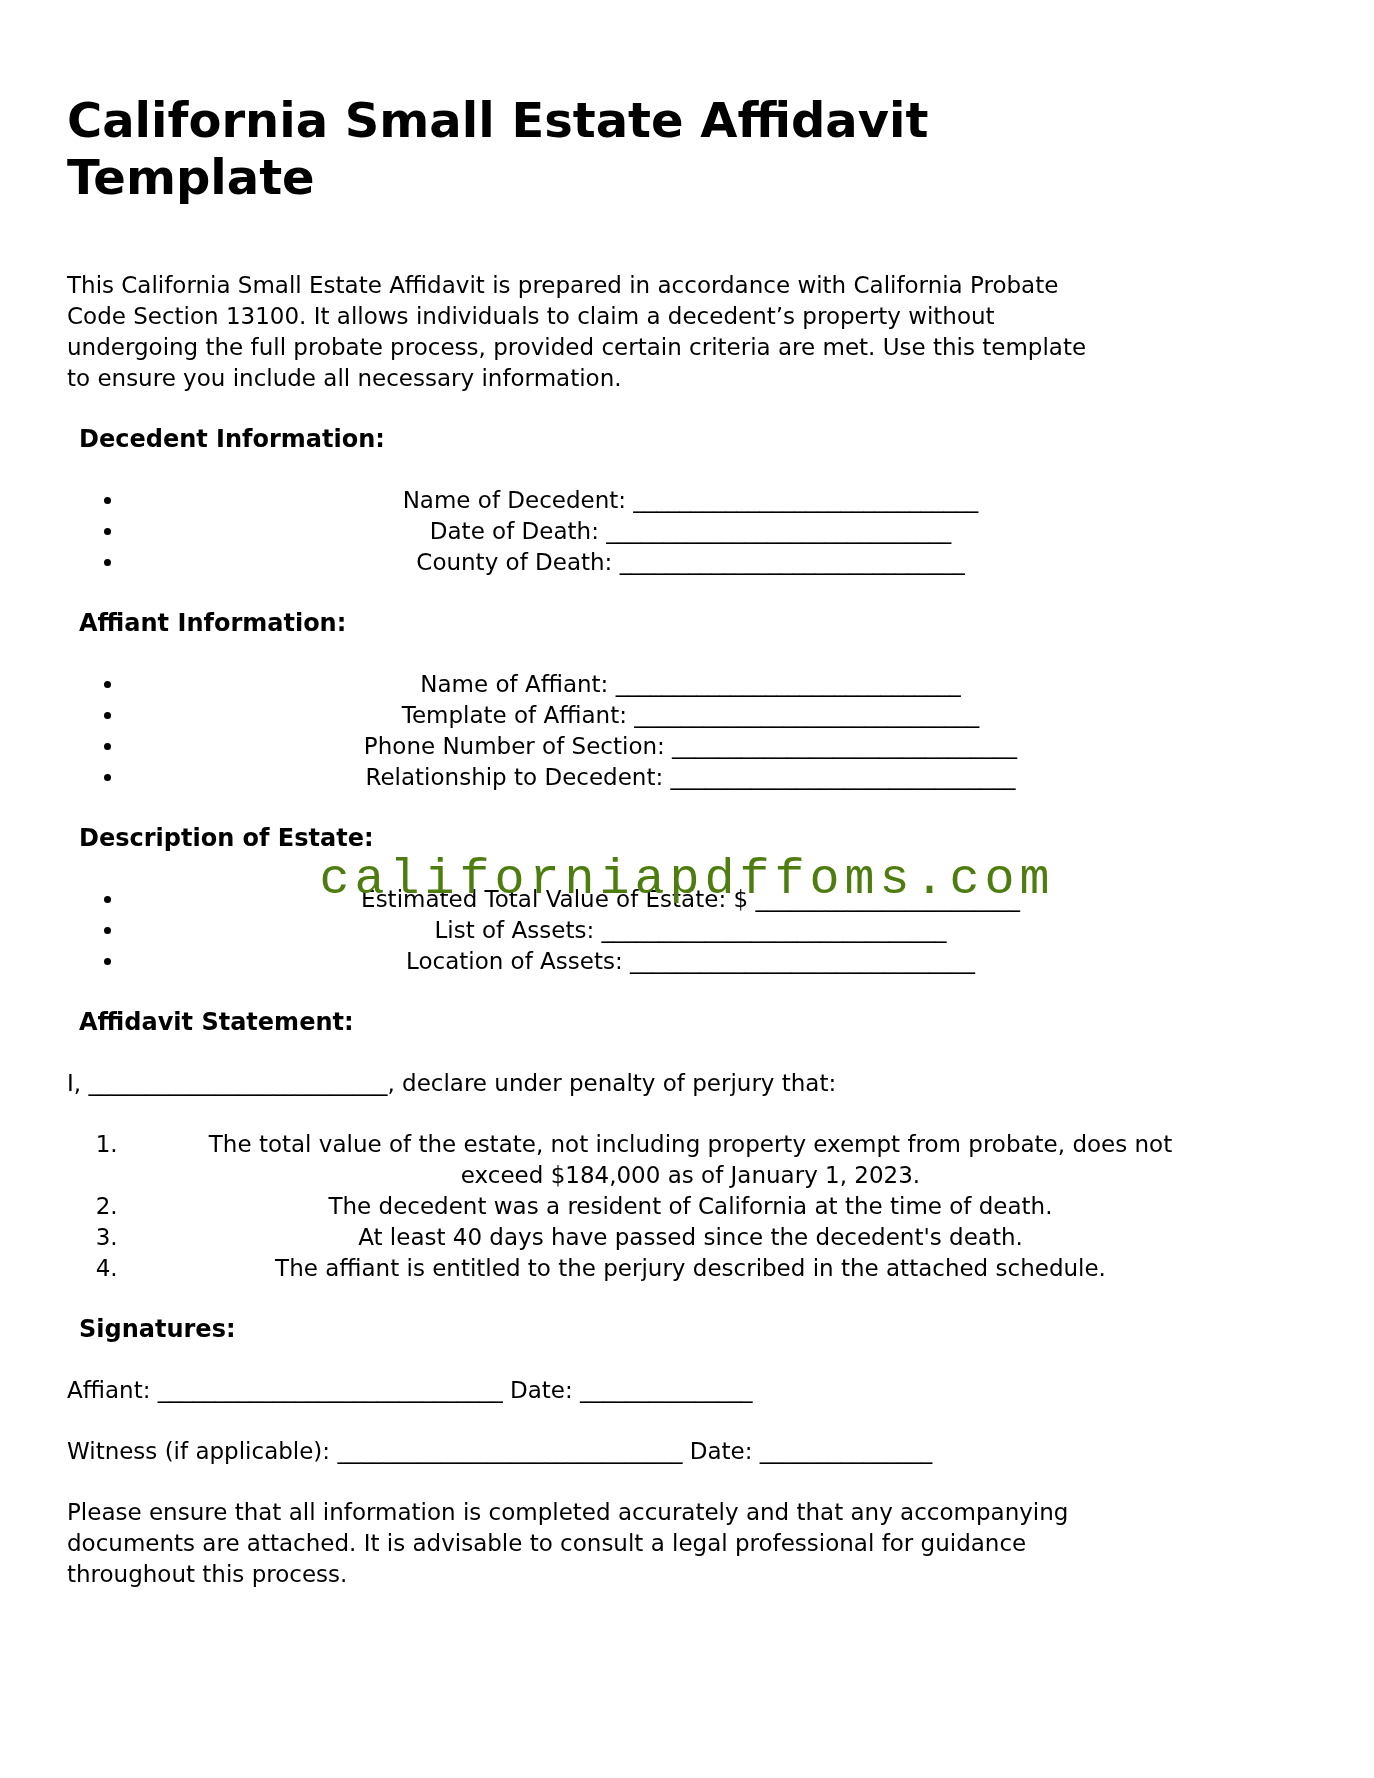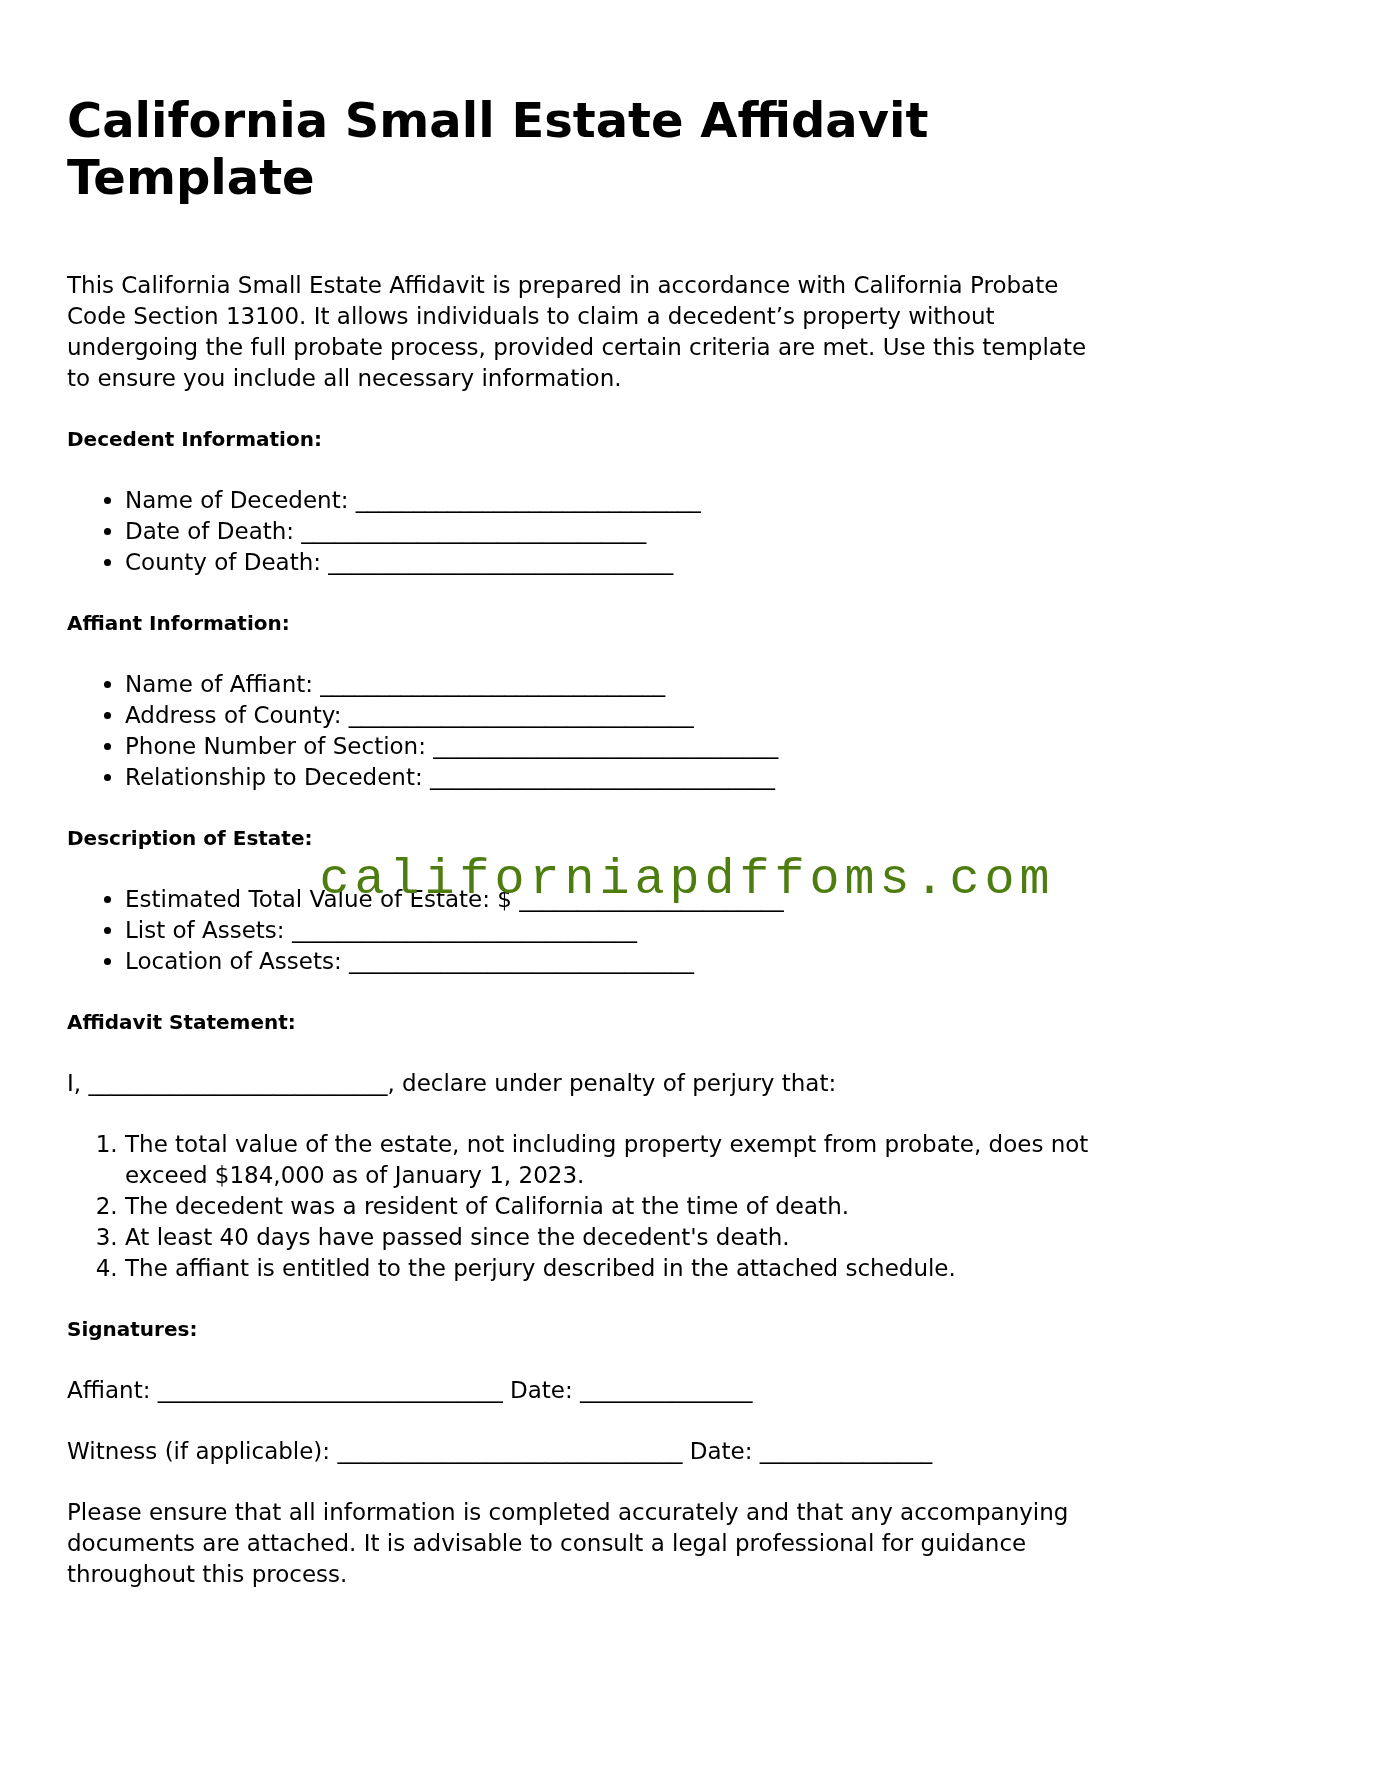--- a/index.html
+++ b/index.html
@@ -30,31 +30,32 @@
     letter-spacing: 0px;
   }
   p {
     margin: 30px 0;
     white-space: pre-line;
   }
   p.intro {
     margin-top: 64px;
   }
   h2 {
-    margin: 30px 0;
-    font-size: 20px;
+    margin: 30px 12px;
+    font-size: 24px;
     line-height: 31px;
     font-weight: bold;
   }
   ul, ol {
     margin: 30px 0;
     padding-left: 58px;
   }
   li {
     white-space: pre-line;
+    text-align: center;
   }
   .watermark {
     position: absolute;
     top: 855px;
     left: 50%;
     transform: translateX(-50%);
     font-family: "Liberation Mono", monospace;
     font-size: 50px;
     line-height: 50px;
     letter-spacing: 5px;
@@ -80,21 +81,21 @@
   <h2>Decedent Information:</h2>
   <ul>
     <li>Name of Decedent: ______________________________</li>
     <li>Date of Death: ______________________________</li>
     <li>County of Death: ______________________________</li>
   </ul>
 
   <h2>Affiant Information:</h2>
   <ul>
     <li>Name of Affiant: ______________________________</li>
-    <li>Address of County: ______________________________</li>
+    <li>Template of Affiant: ______________________________</li>
     <li>Phone Number of Section: ______________________________</li>
     <li>Relationship to Decedent: ______________________________</li>
   </ul>
 
   <h2>Description of Estate:</h2>
   <ul>
     <li>Estimated Total Value of Estate: $ _______________________</li>
     <li>List of Assets: ______________________________</li>
     <li>Location of Assets: ______________________________</li>
   </ul>

